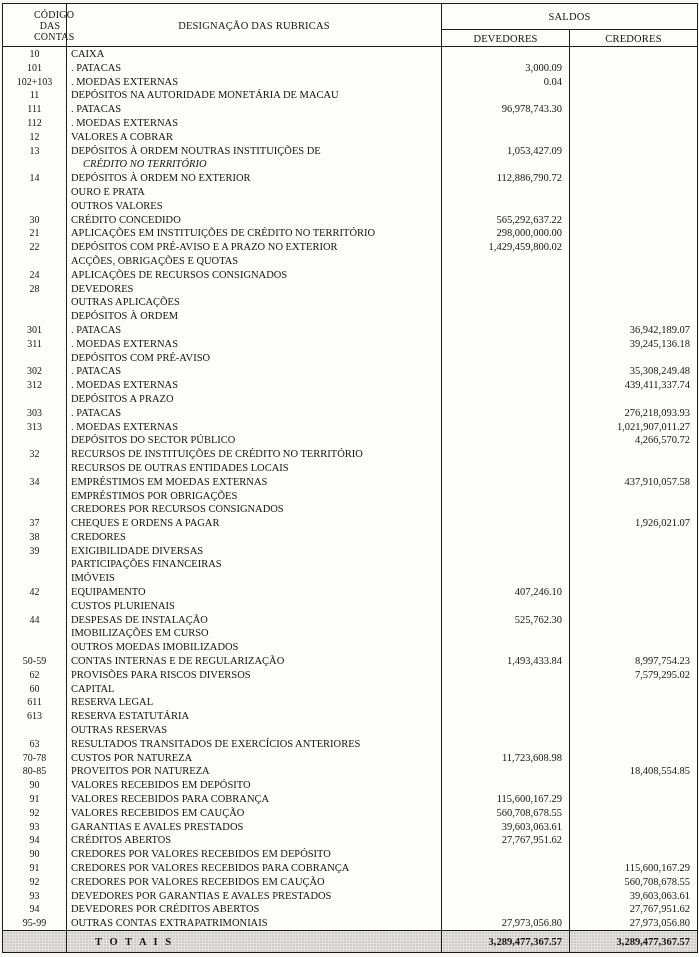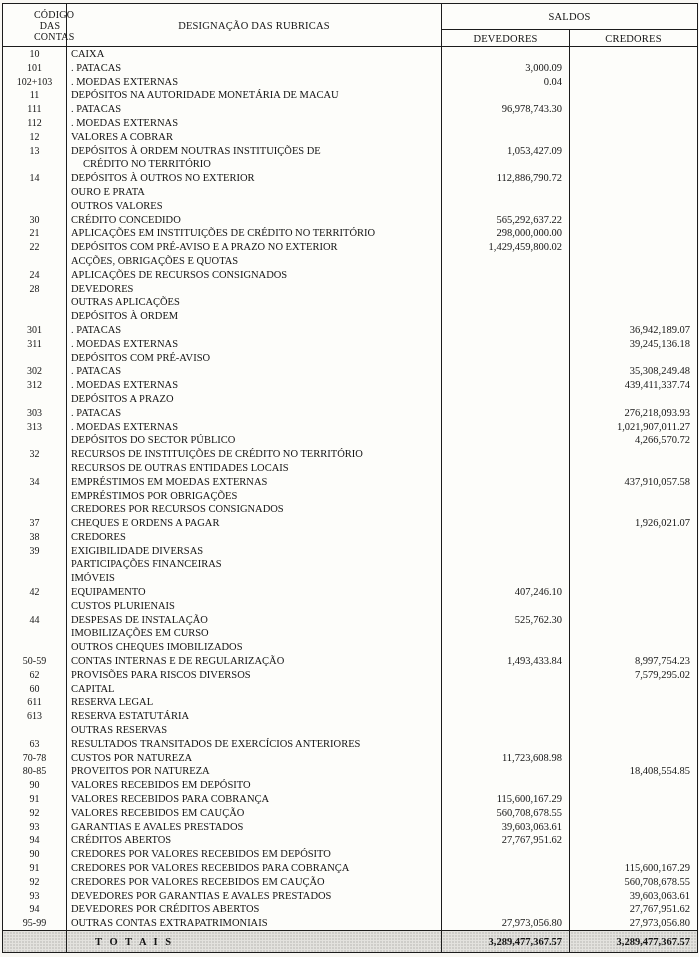--- a/index.html
+++ b/index.html
@@ -42,21 +42,21 @@
     border-top:none;
     border-bottom:none;
     font-size:10.5px;
     line-height:13.8px;
     vertical-align:top;
     overflow:hidden;
     white-space:nowrap;
   }
   td.code { text-align:center; font-size:10px; }
   td.label { padding-left:4px; }
-  td.label .cont { padding-left:12px; }
+  td.label .cont { padding-left:12px;font-style:italic; }
   td.amt { text-align:right; padding-right:7px; }
 
   tfoot td {
     border:1px solid #1c1c1c;
     border-top:1px solid #1c1c1c;
     font-size:10.5px;
     font-weight:bold;
     height:22px;
     line-height:16px;
     vertical-align:middle;
@@ -148,21 +148,21 @@
 
   <tr>
     <td class="code">13</td>
     <td class="label">DEPÓSITOS À ORDEM NOUTRAS INSTITUIÇÕES DE<div class="cont">CRÉDITO NO TERRITÓRIO</div></td>
     <td class="amt">1,053,427.09</td>
     <td class="amt"></td>
   </tr>
 
   <tr>
     <td class="code">14</td>
-    <td class="label">DEPÓSITOS À OUTROS NO EXTERIOR</td>
+    <td class="label">DEPÓSITOS À ORDEM NO EXTERIOR</td>
     <td class="amt">112,886,790.72</td>
     <td class="amt"></td>
   </tr>
 
   <tr>
     <td class="code"></td>
     <td class="label">OURO E PRATA</td>
     <td class="amt"></td>
     <td class="amt"></td>
   </tr>
@@ -386,21 +386,21 @@
 
   <tr>
     <td class="code"></td>
     <td class="label">IMOBILIZAÇÕES EM CURSO</td>
     <td class="amt"></td>
     <td class="amt"></td>
   </tr>
 
   <tr>
     <td class="code"></td>
-    <td class="label">OUTROS CHEQUES IMOBILIZADOS</td>
+    <td class="label">OUTROS MOEDAS IMOBILIZADOS</td>
     <td class="amt"></td>
     <td class="amt"></td>
   </tr>
 
   <tr>
     <td class="code">50-59</td>
     <td class="label">CONTAS INTERNAS E DE REGULARIZAÇÃO</td>
     <td class="amt">1,493,433.84</td>
     <td class="amt">8,997,754.23</td>
   </tr>

